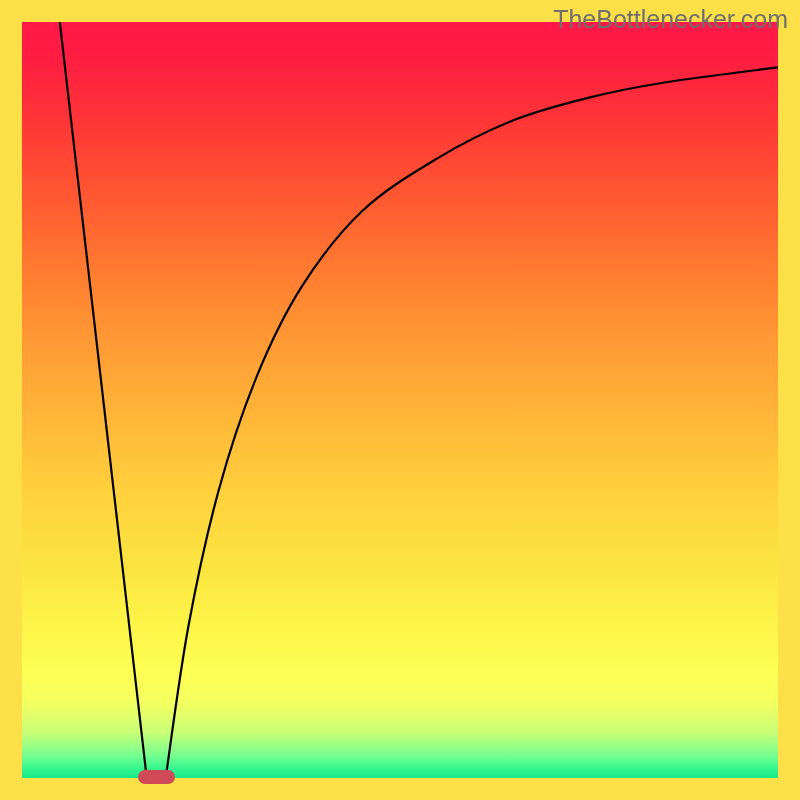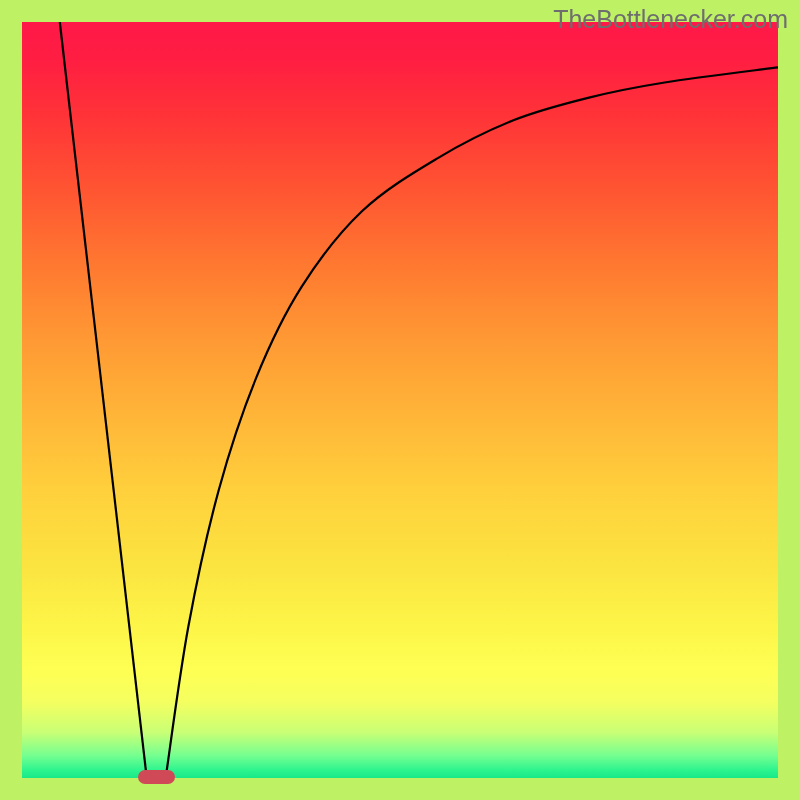--- a/index.html
+++ b/index.html
@@ -12,21 +12,21 @@
       width: 800px;
       height: 800px;
       position: relative;
       background: #fff;
     }
     
     .chart-container {
       width: 800px;
       height: 800px;
       position: relative;
-      background: #bef264;
+      background: #fde047;
     }
     
     .plot-area {
       position: absolute;
       left: 22px;
       top: 22px;
       width: 756px;
       height: 756px;
       background: linear-gradient(to bottom,
         #ff1848 0%,

